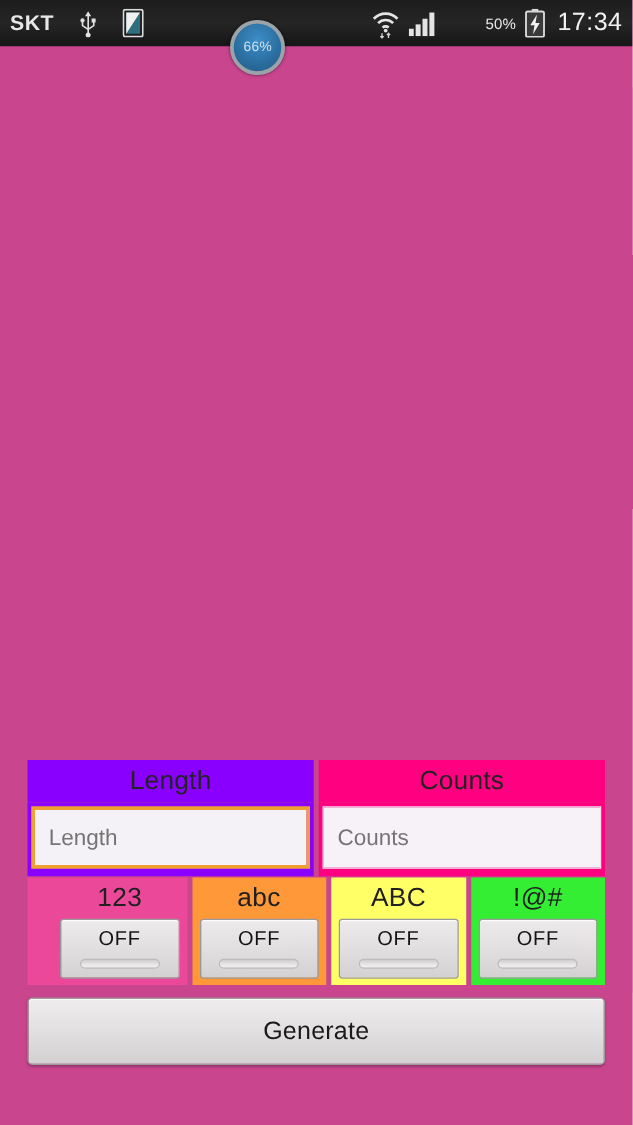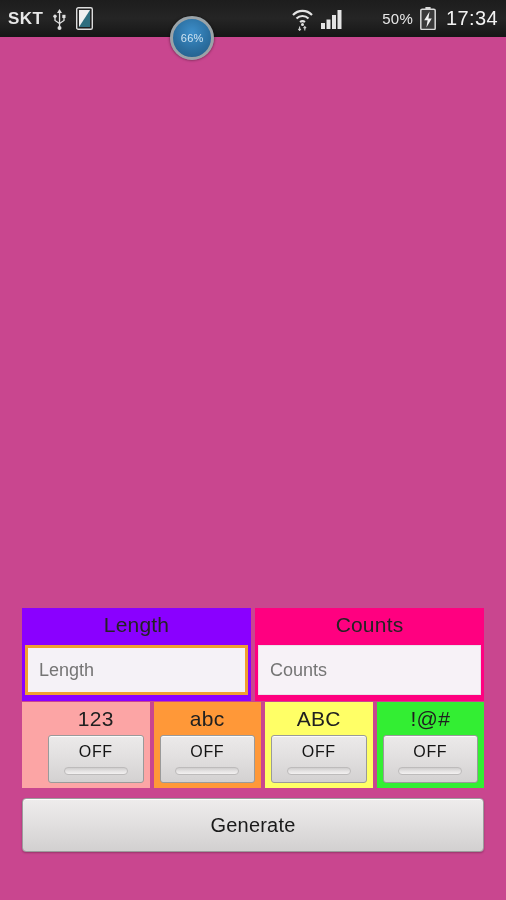--- a/index.html
+++ b/index.html
@@ -26,21 +26,21 @@
     height: 37px;
     background: linear-gradient(to bottom, #1d1d1d 0%, #252525 50%, #161616 100%);
     display: flex;
     align-items: center;
     padding: 0 8px;
     z-index: 5;
   }
   .sb-left {
     display: flex;
     align-items: center;
-    gap: 9px;
+    gap: 20px;
     flex: 0 0 auto;
   }
   .sb-carrier {
     color: #e8e8e8;
     font-size: 17px;
     font-weight: bold;
     letter-spacing: 0.4px;
   }
   .sb-usb { width: 15px; height: 22px; display:block; }
   .sb-phone { width: 17px; height: 23px; display:block; }
@@ -74,21 +74,21 @@
   .sb-right {
     display: flex;
     align-items: center;
     gap: 7px;
     flex: 0 0 auto;
   }
   .sb-wifi { width: 23px; height: 24px; display:block; }
   .sb-signal { width: 22px; height: 20px; display:block; }
   .sb-pct {
     color: #e8e8e8;
-    font-size: 15px;
+    font-size: 12px;
     letter-spacing: 0.2px;
     margin-left: 32px;
   }
   .sb-battery { width: 16px; height: 23px; display:block; }
   .sb-clock {
     color: #f2f2f2;
     font-size: 20px;
     letter-spacing: 0.4px;
     margin-left: 3px;
   }
@@ -174,21 +174,21 @@
   
   .toggles-row {
     display: flex;
     gap: 4px;
     margin-top: 1px;
   }
   .toggle-col {
     flex: 1 1 0;
     padding-bottom: 5px;
   }
-  .tc-123 { background: #fca5a5; padding-left: 20px; }
+  .tc-123 { background: #ec4899; padding-left: 20px; }
   .tc-abc { background: #ff9838; }
   .tc-ABC { background: #ffff66; }
   .tc-sym { background: #33ee33; }
 
   .toggle-label {
     height: 33px;
     display: flex;
     align-items: center;
     justify-content: center;
     font-size: 21px;

